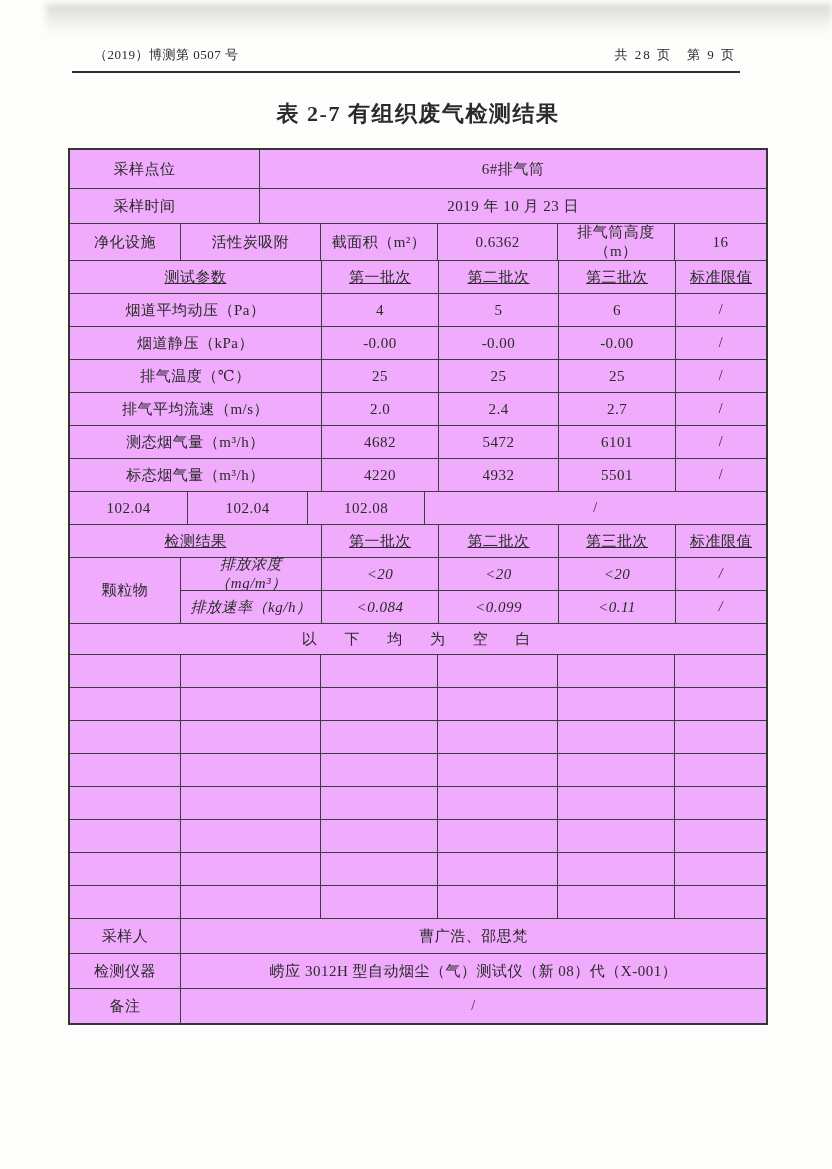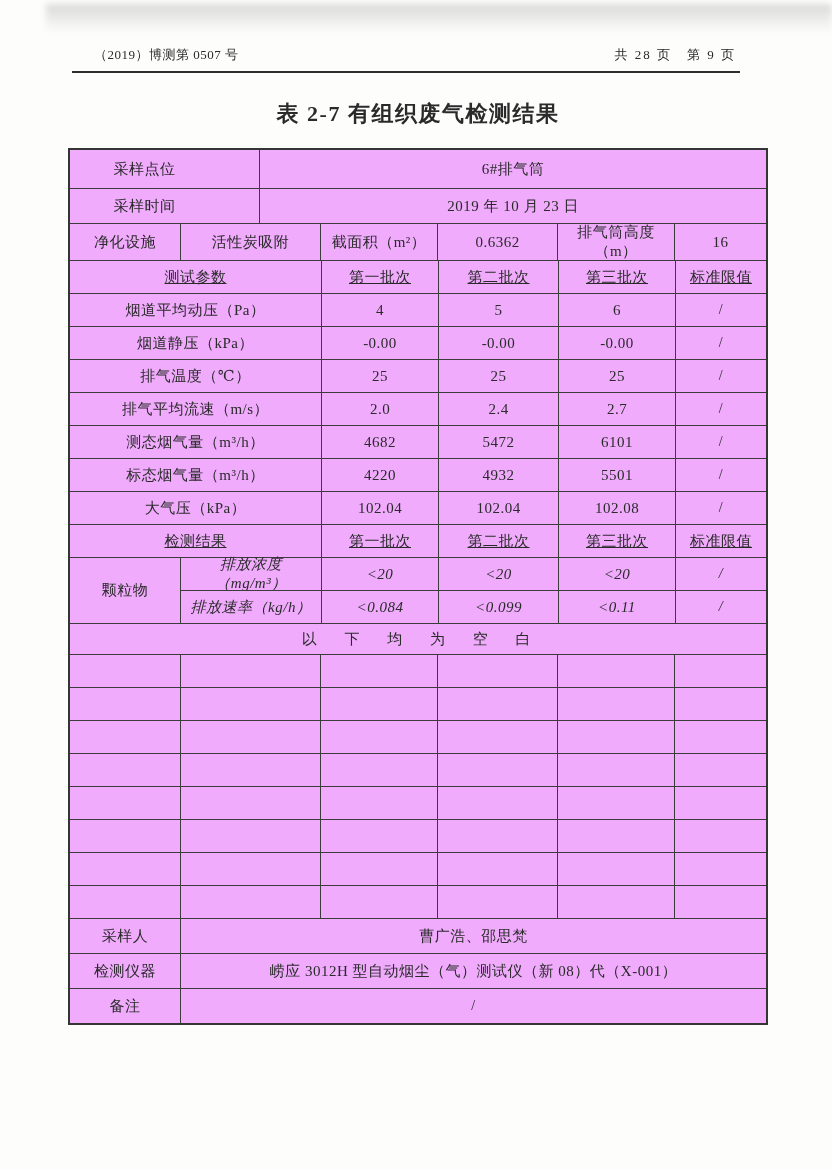--- a/index.html
+++ b/index.html
@@ -154,21 +154,20 @@
     <div class="cell cF slash">/</div>
   </div>
   <div class="t-row h-param">
     <div class="cell cAB">标态烟气量（m³/h）</div>
     <div class="cell cC">4220</div>
     <div class="cell cD">4932</div>
     <div class="cell cE">5501</div>
     <div class="cell cF slash">/</div>
   </div>
   <div class="t-row h-param">
-    <div class="cell cAB">大气压（kPa）</div>
     <div class="cell cC">102.04</div>
     <div class="cell cD">102.04</div>
     <div class="cell cE">102.08</div>
     <div class="cell cF slash">/</div>
   </div>
 
   <div class="t-row h-head">
     <div class="cell cAB">检测结果</div>
     <div class="cell cC">第一批次</div>
     <div class="cell cD">第二批次</div>

